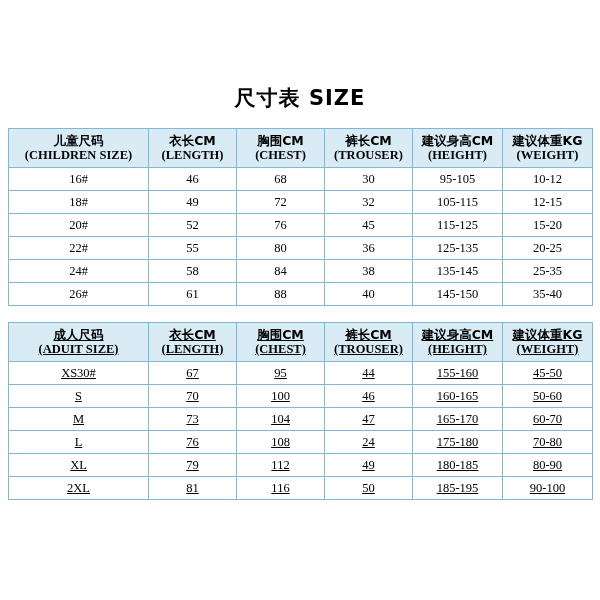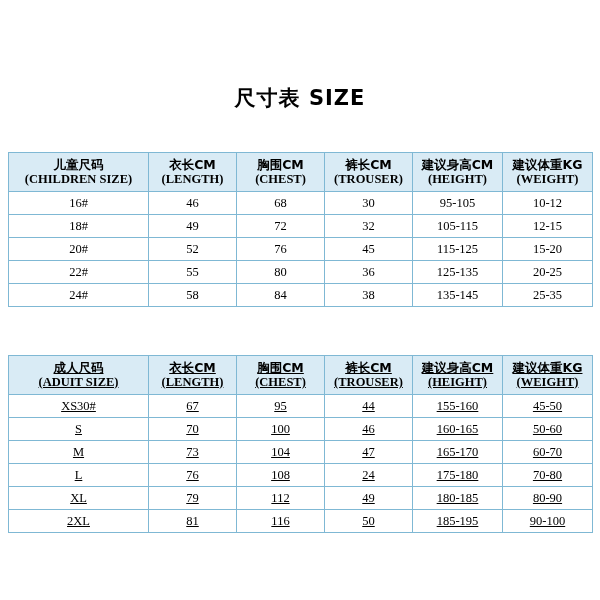--- a/index.html
+++ b/index.html
@@ -16,35 +16,34 @@
     overflow: hidden;
   }
   .page {
     width: 600px;
     height: 600px;
     box-sizing: border-box;
     padding: 0 8px;
     display: flex;
     flex-direction: column;
     align-items: center;
-    gap: 24px;
   }
   .title {
     margin-top: 84px;
     font-size: 21px;
     font-weight: bold;
     letter-spacing: 1px;
     font-family: "Liberation Serif", serif;
     text-align: center;
   }
   table {
     border-collapse: collapse;
     table-layout: fixed;
     width: 584px;
-    margin: 12px auto;
+    margin: 4px auto;
   }
   table.first { margin-top: 16px; }
   table.second { margin-top: 12px; text-decoration: underline; }
   td, th {
     border: 1px solid #7fb8d4;
     text-align: center;
     vertical-align: middle;
     font-size: 12.5px;
     padding: 0;
     height: 22px;
@@ -149,20 +148,28 @@
         <td>20-25</td>
       </tr>
       <tr>
         <td class="sizecell">24#</td>
         <td>58</td>
         <td>84</td>
         <td>38</td>
         <td>135-145</td>
         <td>25-35</td>
       </tr>
+      <tr>
+        <td class="sizecell">26#</td>
+        <td>61</td>
+        <td>88</td>
+        <td>40</td>
+        <td>145-150</td>
+        <td>35-40</td>
+      </tr>
     </tbody>
   </table>
 
   <table class="second">
     <colgroup>
       <col class="col-size">
         <col class="col-len">
         <col class="col-chest">
       <col class="col-trou">
         <col class="col-ht">

